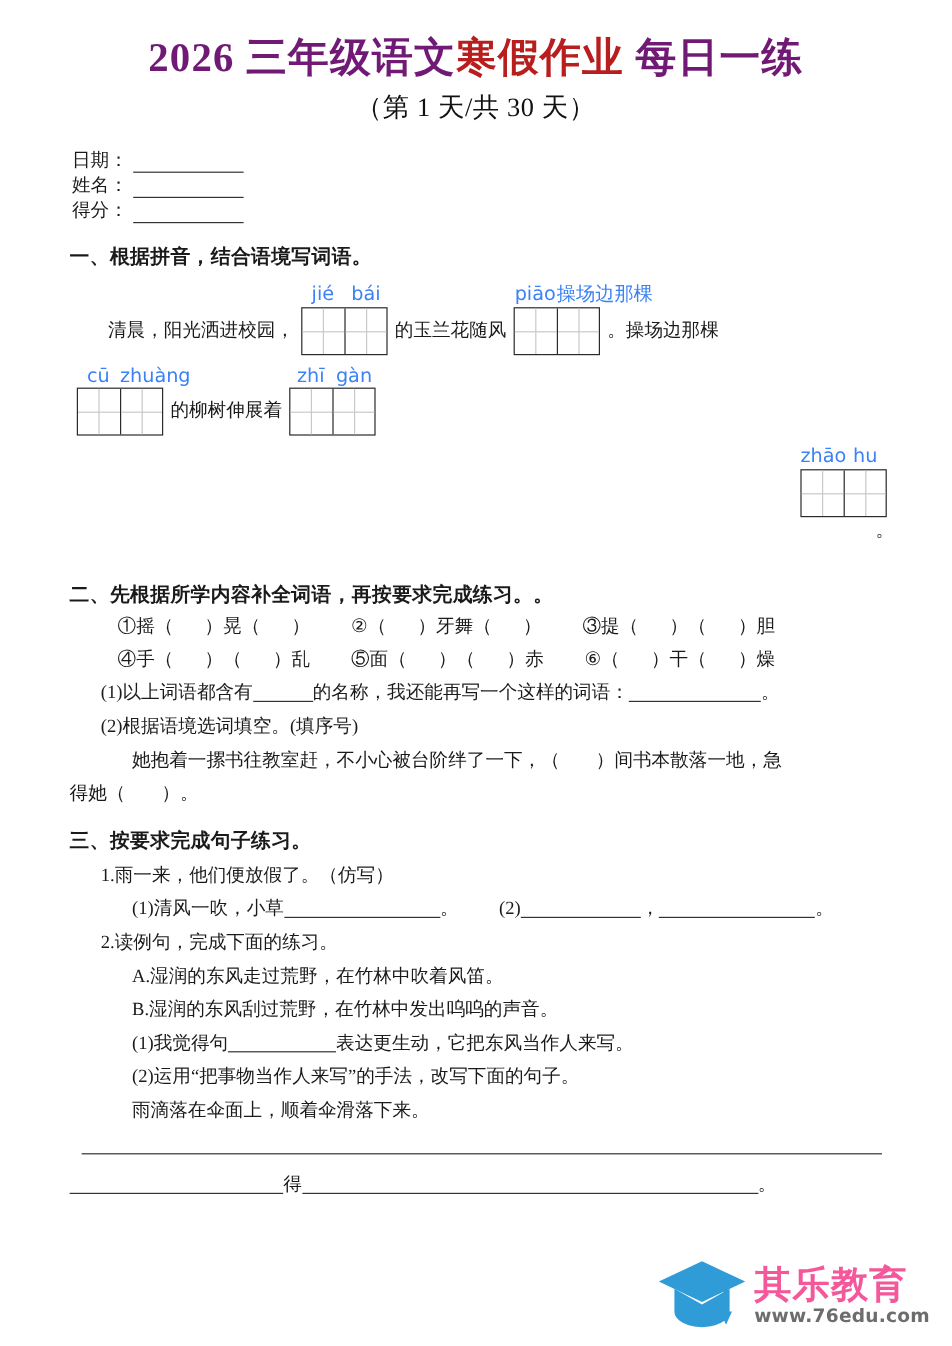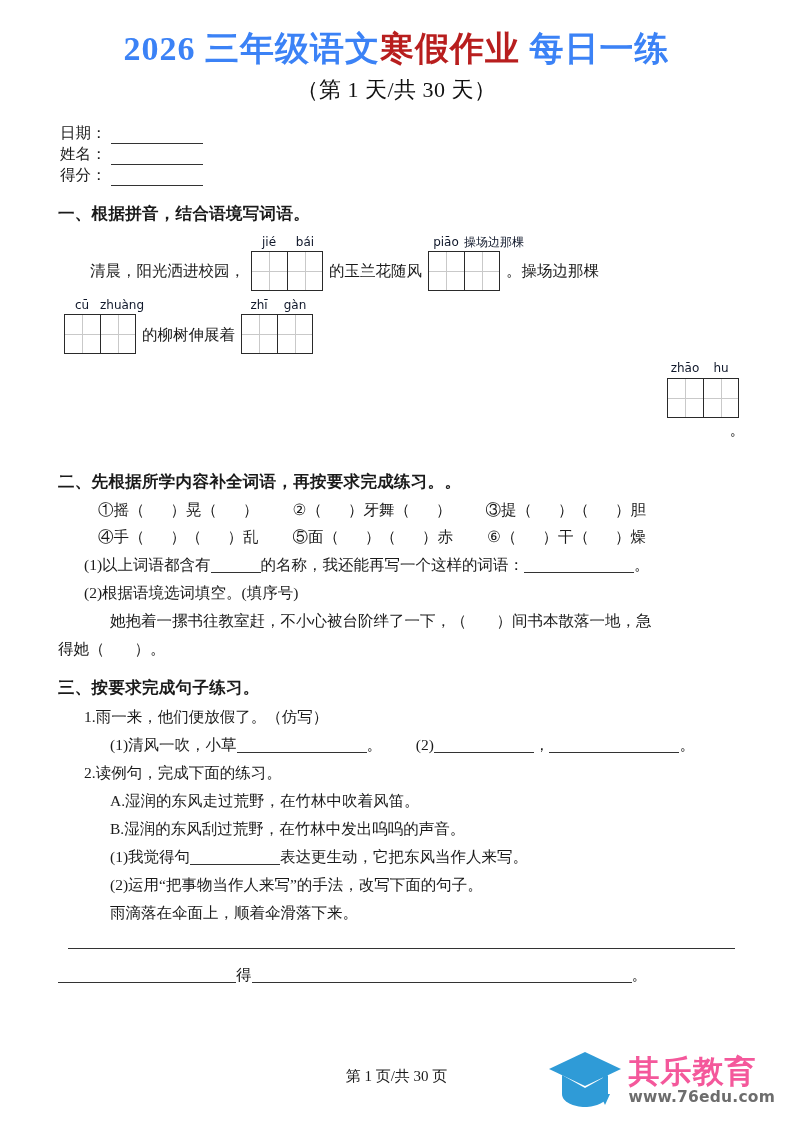--- a/index.html
+++ b/index.html
@@ -32,21 +32,21 @@
     font-size: 34px;
     font-weight: bold;
     letter-spacing: 1px;
     line-height: 1.25;
     white-space: nowrap;
   }
   .main-title .seg-red {
     color: #b81e1e;
   }
   .main-title .seg-black {
-    color: #3b82f6;
+    color: #701a75;
   }
   .main-title .num {
     font-family: "Liberation Serif", serif;
   }
   .sub-title {
     font-size: 22px;
     color: #111111;
     margin-top: 4px;
     letter-spacing: 0.5px;
   }
@@ -109,23 +109,23 @@
     padding-bottom: 7px;
     white-space: nowrap;
   }
   .gridgroup {
     display: inline-block;
     margin: 0 6px;
     vertical-align: bottom;
   }
   .gridgroup .py {
     font-family: "DejaVu Sans", "Liberation Sans", sans-serif;
-    font-size: 12px;
-    display: flex;
-    color: #0f172a;
+    font-size: 16px;
+    display: flex;
+    color: #3b82f6;
     line-height: 1.1;
     margin-bottom: 2px;
   }
   .gridgroup .py span {
     width: 36px;
     text-align: center;
     display: inline-block;
     white-space: nowrap;
   }
   .tzg {
@@ -383,23 +383,20 @@
 
     <div class="fl-full"></div>
 
 
     <div class="q-line" style="margin-top:14px;">
       <span class="fl" style="width:178px;"></span><span>得</span><span class="fl" style="width:380px;"></span><span>。</span>
     </div>
 
   </div>
 
-  <div class="footer">
-    <span>第 1 页/共 30 页</span>
-  </div>
 
   <div class="logo">
     <span class="logo-cap">
       <svg width="74" height="62" viewBox="0 0 74 62" xmlns="http://www.w3.org/2000/svg">
         <polygon points="37,4 73,21 37,38 1,21" fill="#2f9bd7"></polygon>
         <path d="M14,27 L14,46 C14,54 26,59 37,59 C48,59 60,54 60,46 L60,27 L37,40 Z" fill="#2f9bd7"></path>
         <rect x="55" y="24" width="4" height="22" fill="#2f9bd7"></rect>
         <polygon points="52,46 62,46 57,57" fill="#2f9bd7"></polygon>
       </svg>
     </span>

